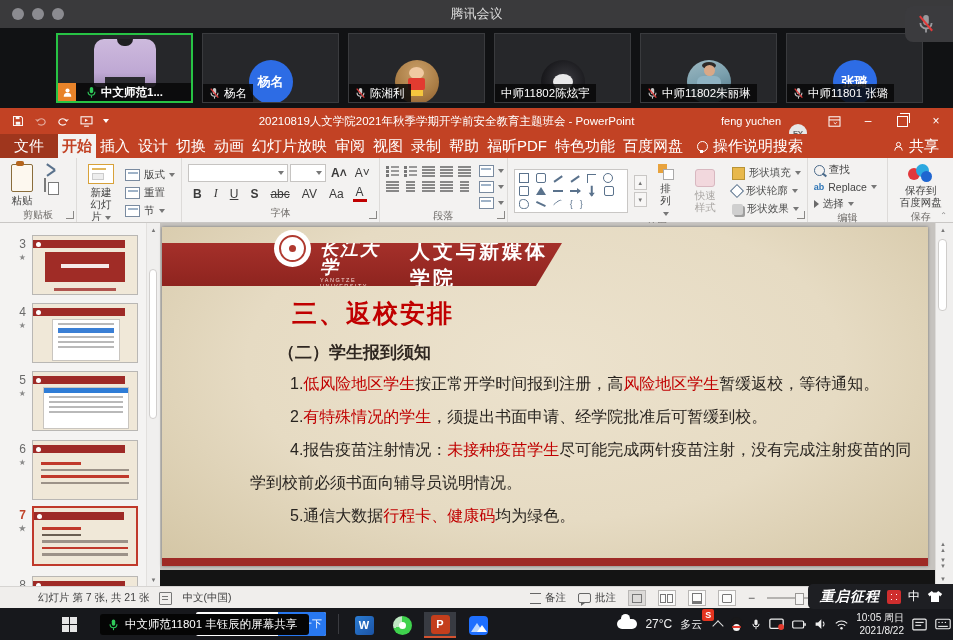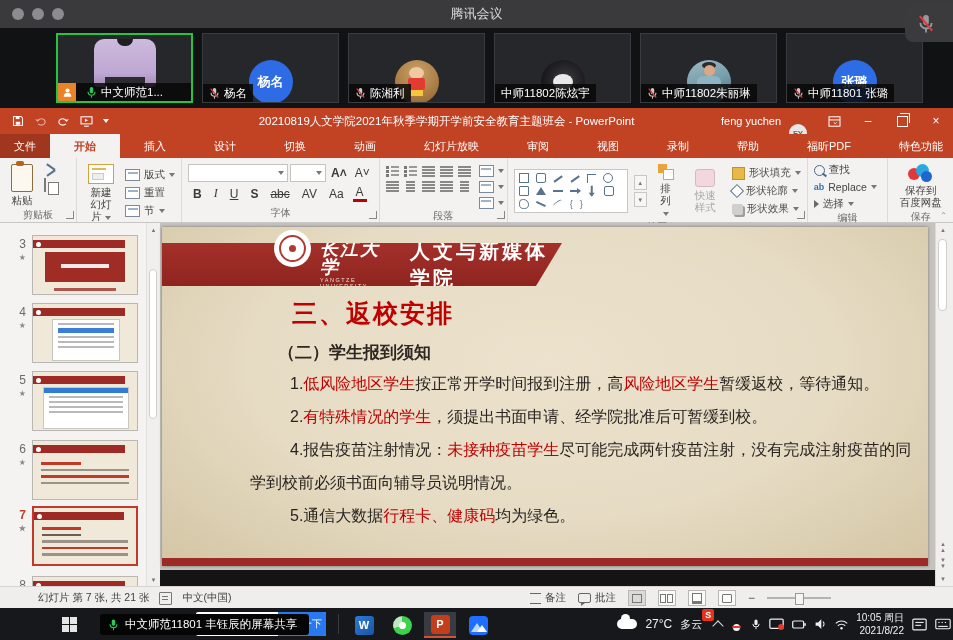--- a/index.html
+++ b/index.html
@@ -12,21 +12,21 @@
            display:flex;align-items:center;justify-content:center;}
   .traffic{position:absolute;left:12px;top:8px;display:flex;gap:8px;}
   .tl{width:12px;height:12px;border-radius:50%;background:#8b8b90;}
   .mac-title{color:#dcdcdc;font-size:13px;}
 
   
   .strip{position:absolute;left:0;top:28px;width:953px;height:80px;background:#111214;
          display:flex;gap:9px;padding-left:56px;box-sizing:border-box;align-items:center;}
   .tile{position:relative;width:137px;height:70px;background:#26272a;border:1px solid #3a3b3e;
         box-sizing:border-box;overflow:hidden;flex:0 0 auto;}
-  .tile.active{border:2px solid #27c345;}
+  .tile.active{border:2px solid #27c345;font-weight:bold;}
   .tile-label{position:absolute;left:0;bottom:0;display:flex;align-items:center;gap:4px;
               background:rgba(8,8,8,.85);color:#fff;font-size:11.5px;height:18px;padding:0 6px;}
   .tile.active .tile-label{width:100%;justify-content:center;padding:0;box-sizing:border-box;}
   .avatar-circle{position:absolute;left:50%;top:24px;transform:translate(-50%,-50%) translateY(24px);
                  width:44px;height:44px;border-radius:50%;display:flex;align-items:center;justify-content:center;
                  color:#fff;font-size:13px;font-weight:bold;}
   .av-blue{background:var(--avatar-blue,#2D6CE5);}
   
   .video-shirt{position:absolute;left:50%;top:4px;transform:translateX(-50%);width:62px;height:48px;
                background:linear-gradient(180deg,#cdbadd 0%,#bfa8d4 70%,#9f8cb4 100%);border-radius:10px 10px 4px 4px;}
@@ -62,22 +62,22 @@
   .ppt-doc-title{flex:1;text-align:center;white-space:nowrap;overflow:hidden;font-size:11.5px;}
   .acct{display:flex;align-items:center;gap:8px;padding:0 10px;}
   .acct-avatar{width:18px;height:18px;border-radius:50%;background:#e7e7e7;color:#666;
                font-size:8px;font-weight:bold;display:flex;align-items:center;justify-content:center;margin-top:24px;}
   .winbtns{display:flex;}
   .winbtn{width:34px;height:26px;display:flex;align-items:center;justify-content:center;font-size:12px;color:#fff;}
   .restore-glyph{position:relative;width:9px;height:9px;border:1px solid #fff;}
   .restore-glyph:before{content:"";position:absolute;left:2px;top:-4px;width:9px;height:9px;border:1px solid #fff;border-bottom:none;border-left:none;}
 
   .ppt-tabs{position:absolute;left:0;top:134px;width:953px;height:24px;background:var(--ppt-red,#C24224);
-            display:flex;align-items:stretch;color:#fff;font-size:11px;}
-  .tab{display:flex;align-items:center;padding:0 24px;white-space:nowrap;}
+            display:flex;align-items:stretch;color:#fff;font-size:15px;}
+  .tab{display:flex;align-items:center;padding:0 4px;white-space:nowrap;}
   .tab.file{background:rgba(0,0,0,.18);padding:0 14px;}
   .tab.sel{background:#f3f2f1;color:var(--ppt-red,#C24224);font-weight:bold;}
   .tellme{display:flex;align-items:center;gap:5px;padding:0 10px;}
   .bulb{width:9px;height:9px;border:1.3px solid #fff;border-radius:50%;position:relative;}
   .bulb:after{content:"";position:absolute;left:2.2px;top:8px;width:2.5px;height:3px;background:#fff;}
   .share-btn{margin-left:auto;display:flex;align-items:center;gap:5px;padding:0 14px;}
 
   .ribbon{position:absolute;left:0;top:158px;width:953px;height:65px;background:#f3f2f1;
           border-bottom:1px solid #c9c7c5;display:flex;box-sizing:border-box;font-size:10.5px;color:#444;}
   .rgroup{position:relative;border-right:1px solid #dddbd9;display:flex;flex-direction:column;box-sizing:border-box;}
@@ -439,20 +439,24 @@
     <span class="tab">切换</span>
     <span class="tab">动画</span>
     <span class="tab">幻灯片放映</span>
     <span class="tab">审阅</span>
     <span class="tab">视图</span>
     <span class="tab">录制</span>
     <span class="tab">帮助</span>
     <span class="tab">福昕PDF</span>
     <span class="tab">特色功能</span>
     <span class="tab">百度网盘</span>
+    <span class="tellme">
+      <span class="bulb"></span>
+      <span>操作说明搜索</span>
+    </span>
     <span class="share-btn">
       <svg width="11" height="11" viewBox="0 0 16 16">
           <circle cx="8" cy="5" r="3" fill="none" stroke="#fff" stroke-width="1.4"></circle>
           <path d="M2.5 14a5.5 5.5 0 0 1 11 0" fill="none" stroke="#fff" stroke-width="1.4"></path>
         </svg>
       <span>共享</span>
     </span>
   </div>
 
   <div class="ribbon">
@@ -806,20 +810,28 @@
       <span class="view-ic">
           <span class="vi" style="border-radius:1px"></span>
         </span>
       <span class="zoom-minus">−</span>
       <span class="zoom-track">
           <span class="zoom-knob"></span>
         </span>
     </div>
   </div>
 
+  <div class="ime">
+    <span class="ime-text">重启征程</span>
+    <span class="ime-seal"></span>
+    <span class="ime-mode">中</span>
+    <svg width="16" height="13" viewBox="0 0 20 16">
+        <path d="M6 1 L1 5 L3.5 8 L5 6.5 L5 15 L15 15 L15 6.5 L16.5 8 L19 5 L14 1 L12 3 L8 3 Z" fill="#fff"></path>
+      </svg>
+  </div>
 
   <div class="taskbar">
     <span class="start">
         <i></i>
         <i></i>
         <i></i>
         <i></i>
       </span>
 
     <div class="tb-search">

